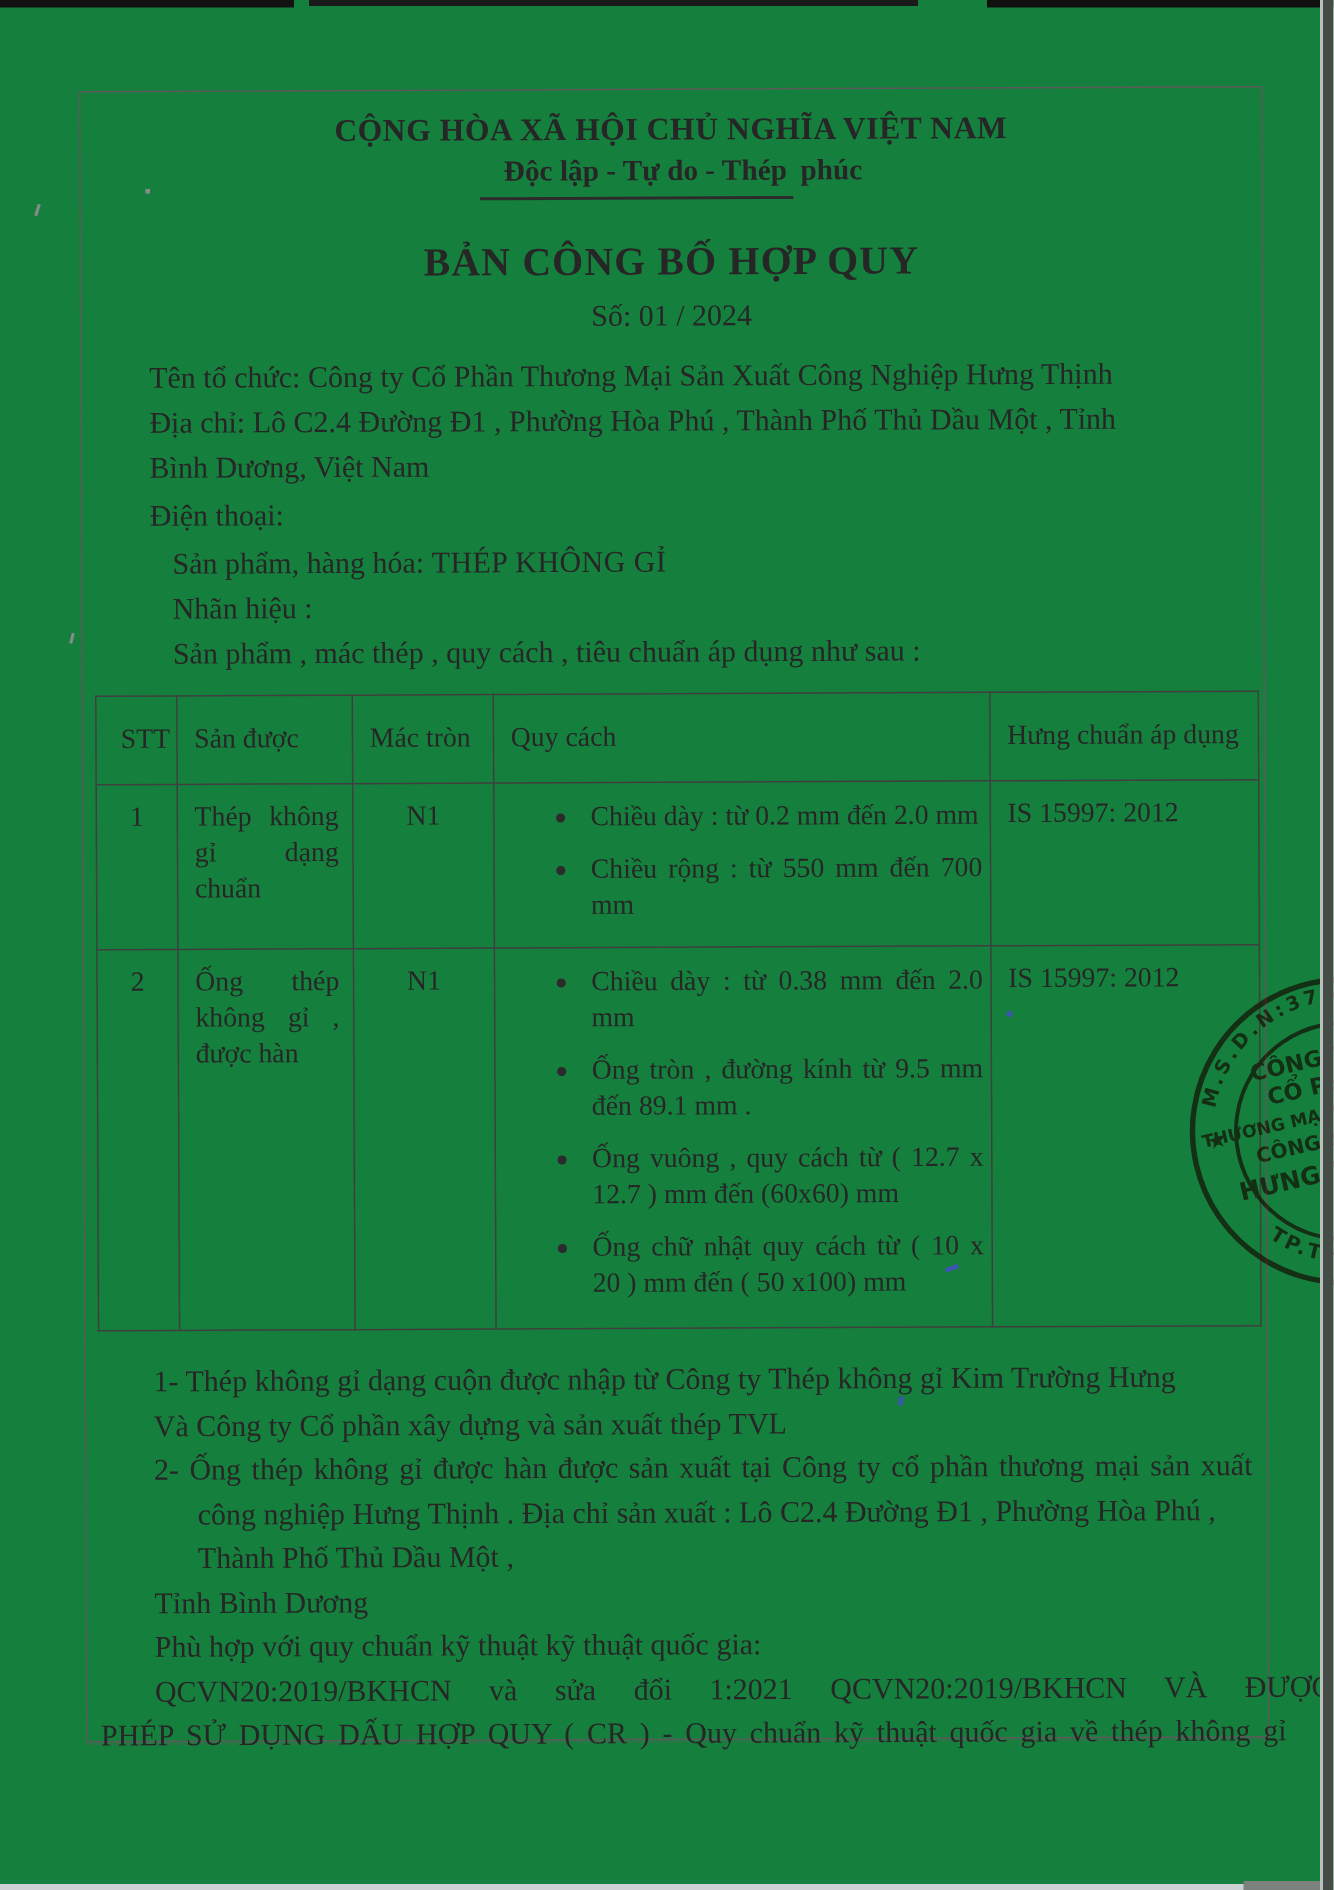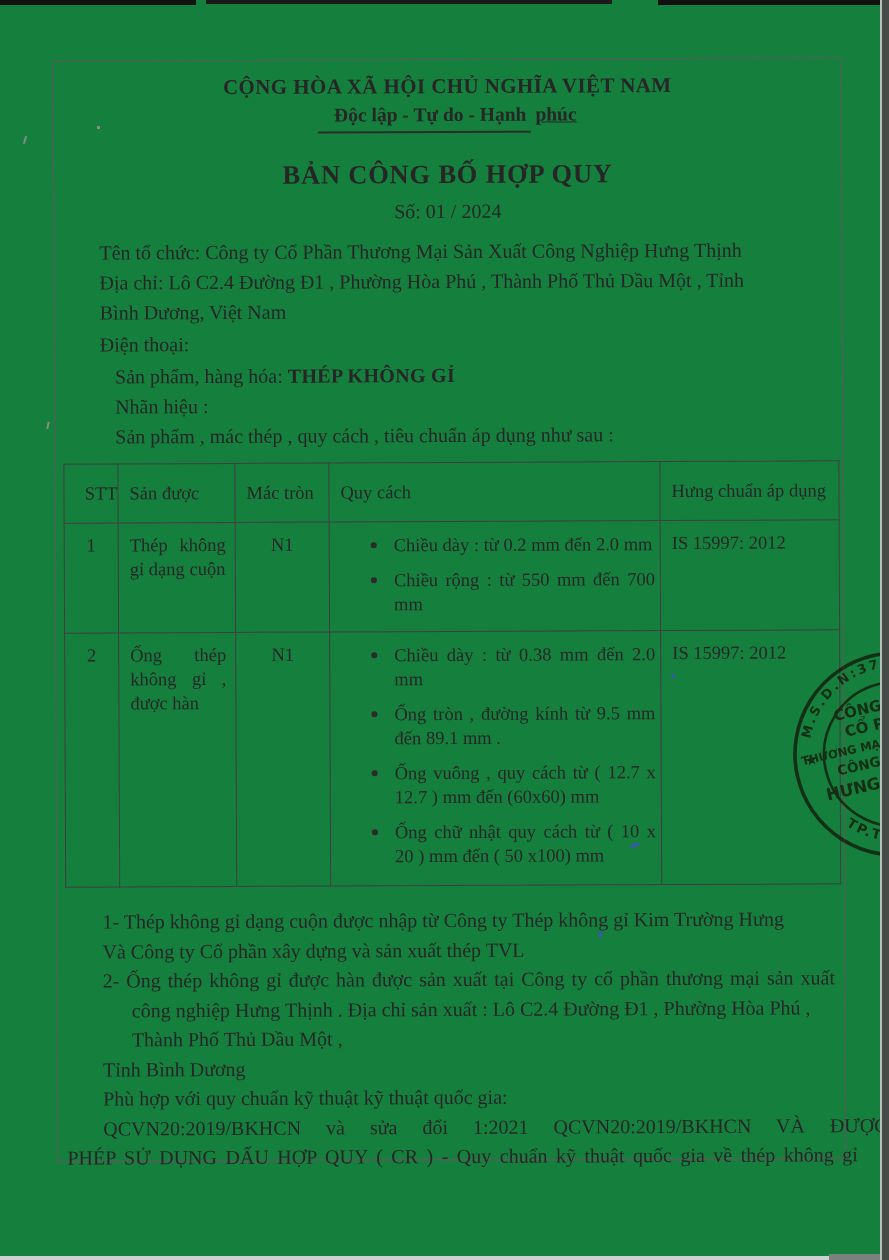--- a/index.html
+++ b/index.html
@@ -32,38 +32,38 @@
     transform:rotate(-0.25deg);
     box-shadow:0 2px 0 rgba(90,90,90,.25);
     box-sizing:border-box;
   }
 
   
   .nat{ text-align:center; padding-top:13px; }
   .nat-title{ font-size:21px; font-weight:bold; letter-spacing:.4px; line-height:26px;}
   .nat-motto{ margin-top:4px; font-size:19.5px; font-weight:bold; line-height:24px;}
   .nat-motto .u{ display:inline-block; border-bottom:2.3px solid #2c2c2c; padding:0 4px 4px 16px;}
-  .nat-motto .tail{ padding-left:5px;text-decoration:underline;}
+  .nat-motto .tail{ padding-left:5px;}
   .doc-title{ text-align:center; margin-top:25px; font-size:26.5px; font-weight:bold; letter-spacing:.8px; line-height:33px;}
   .doc-num{ text-align:center; margin-top:8px; font-size:20px; line-height:25px;}
 
   
   .body-block{ margin-top:12px; padding:0 6px 0 45px; font-size:20px; line-height:30px;}
   .body-block p{ margin:0;}
   .mt2{ margin-top:2px !important;}
   .ind{ margin-left:15px !important;}
-  .b{ font-weight:bold; letter-spacing:.3px;}
+  .b{ font-weight:normal; letter-spacing:.3px;}
 
   
   table.spec{ border-collapse:collapse; margin:12px 0 0 8px; width:775px;
     font-size:18.5px; line-height:24px; table-layout:fixed;}
   table.spec th, table.spec td{ border:1.4px solid #3f3f3f; box-sizing:border-box;}
   table.spec thead th{ height:59px; font-weight:normal; text-align:left;
     vertical-align:middle; padding:0 6px 0 11px;}
-  table.spec thead th.c0{ text-align:right; padding:0;}
+  table.spec thead th.c0{ text-align:left; padding:16px;}
   tr.r1{ height:77px;} tr.r2{ height:254px;}
   td.stt{ text-align:center; vertical-align:top; padding-top:10px;}
   td.sp{ vertical-align:top; text-align:justify; padding:10px 9px 0 11px;}
   td.mac{ text-align:center; vertical-align:top; padding-top:10px;}
   td.qc{ vertical-align:top; padding:11px 2px 4px 0;}
   td.tc{ vertical-align:top; padding:10px 4px 0 11px;}
   ul.ql{ list-style:none; margin:0; padding:0;}
   ul.ql li{ position:relative; padding:0 3px 0 64px; margin-bottom:11px; text-align:justify;}
   ul.ql li::before{ content:""; position:absolute; left:41px; top:9px;
     width:5.5px; height:5.5px; border-radius:50%; background:#2b2b2b;}
@@ -99,21 +99,21 @@
   <div class="speck" style="left:97px;top:126px;width:3px;height:3px;"></div>
   <div class="speck" style="left:47px;top:422px;width:2px;height:7px;transform:rotate(14deg);"></div>
   <div class="speck blue" style="left:671px;top:674px;width:4px;height:4px;border-radius:50%;"></div>
   <div class="speck blue" style="left:630px;top:844px;width:9px;height:2.5px;transform:rotate(-20deg);"></div>
   <div class="speck blue" style="left:599px;top:931px;width:3px;height:6px;transform:rotate(10deg);"></div>
 
   <div class="frame">
 
     <div class="nat">
       <div class="nat-title">CỘNG HÒA XÃ HỘI CHỦ NGHĨA VIỆT NAM</div>
-      <div class="nat-motto"><span class="u">Độc lập - Tự do - Hạnh</span><span class="tail">phúc</span></div>
+      <div class="nat-motto"><span class="u">Độc lập - Tự do - Thép</span><span class="tail">phúc</span></div>
     </div>
 
     <div class="doc-title">BẢN CÔNG BỐ HỢP QUY</div>
     <div class="doc-num">Số: 01 / 2024</div>
 
     <div class="body-block">
       <p>Tên tổ chức: Công ty Cổ Phần Thương Mại Sản Xuất Công Nghiệp Hưng Thịnh</p>
       <p>Địa chỉ: Lô C2.4 Đường Đ1 , Phường Hòa Phú , Thành Phố Thủ Dầu Một , Tỉnh</p>
       <p>Bình Dương, Việt Nam</p>
       <p class="mt2">Điện thoại:</p>
@@ -135,21 +135,21 @@
           <th class="c0">STT</th>
           <th>Sản được</th>
           <th>Mác tròn</th>
           <th>Quy cách</th>
           <th>Hưng chuẩn áp dụng</th>
         </tr>
       </thead>
       <tbody>
         <tr class="r1">
           <td class="stt">1</td>
-          <td class="sp">Thép không gỉ dạng cuộn</td>
+          <td class="sp">Thép không gỉ dạng chuẩn</td>
           <td class="mac">N1</td>
           <td class="qc">
             <ul class="ql">
               <li>Chiều dày : từ 0.2 mm đến 2.0 mm</li>
               <li>Chiều rộng : từ 550 mm đến 700 mm</li>
             </ul>
           </td>
           <td class="tc">IS 15997: 2012</td>
         </tr>
         <tr class="r2">

